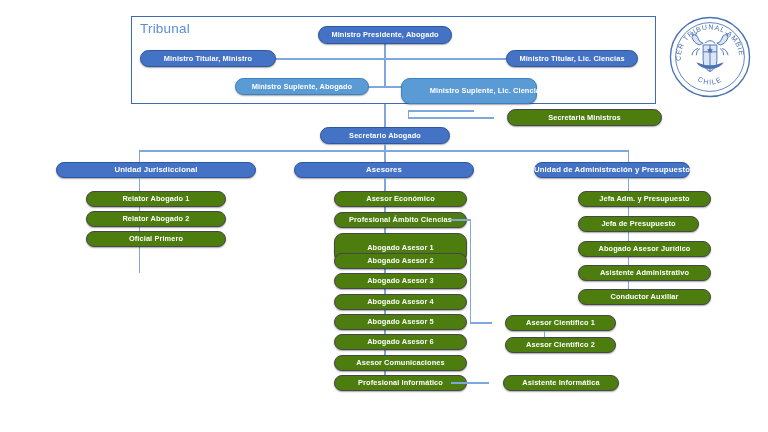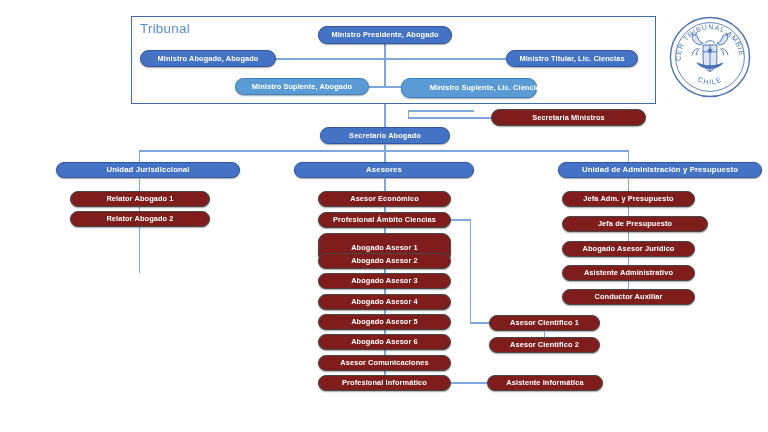--- a/index.html
+++ b/index.html
@@ -43,21 +43,21 @@
     font-size: 7.4px;
     font-weight: bold;
     letter-spacing: .1px;
     white-space: nowrap;
     text-align: center;
     line-height: 1;
     box-shadow: 0 1px 1.5px rgba(0,0,0,.35);
   }
   .pill.blue   { background: #4472c4; border: 1px solid #2f56a0; }
   .pill.lblue  { background: #5b9bd5; border: 1px solid #3d81c0; }
-  .pill.gray   { background: #7f1d1d; border: 1px solid #474747; }
+  .pill.gray   { background: #4d7c0f; border: 1px solid #474747; margin-left: 16px; }
 
   .pill.head   { font-size: 7.8px; }
 
   
   .ln {
     position: absolute;
     background: #7da7dd;
   }
   .ln.h { height: 1.2px; }
   .ln.v { width: 1.2px; }
@@ -83,32 +83,32 @@
 
   <div class="ln h" style="left:275px; top:58.4px; width:232px;"></div>
 
   <div class="ln h" style="left:368px; top:86.4px; width:34px;"></div>
 
   <div class="pill blue" style="left:318px; top:26px; width:134px; height:18px;">
     <span>Ministro Presidente, Abogado</span>
   </div>
 
   <div class="pill blue" style="left:140px; top:50px; width:136px; height:17px;">
-    <span>Ministro Abogado, Abogado</span>
+    <span>Ministro Titular, Ministro</span>
   </div>
 
   <div class="pill blue" style="left:506px; top:50px; width:132px; height:17px;">
     <span>Ministro Titular, Lic. Ciencias</span>
   </div>
 
   <div class="pill lblue" style="left:235px; top:78px; width:134px; height:17px;">
     <span>Ministro Suplente, Abogado</span>
   </div>
 
-  <div class="pill lblue" style="left:401px; top:78px; width:136px; height:20px;padding-left:36px;">
+  <div class="pill lblue" style="left:401px; top:78px; width:136px; height:26px;padding-left:36px;">
     <span>Ministro Suplente, Lic. Ciencias</span>
   </div>
 
   <div class="seal">
     <svg viewBox="0 0 100 100" width="86" height="86" aria-hidden="true">
       <circle cx="50" cy="50" r="46" fill="none" stroke="#4a72b5" stroke-width="1.6"></circle>
       <circle cx="50" cy="50" r="40" fill="none" stroke="#4a72b5" stroke-width="1"></circle>
       <defs>
         <path id="arcTop" d="M 16,52 A 34,34 0 0 1 84,52"></path>
         <path id="arcBot" d="M 24,56 A 26,26 0 0 0 76,56"></path>
@@ -155,37 +155,40 @@
   <div class="pill blue" style="left:320px; top:127px; width:130px; height:17px;">
     <span>Secretario Abogado</span>
   </div>
 
   <div class="ln v" style="left:384.4px; top:144px; height:7px;"></div>
   <div class="ln h" style="left:139px; top:150.4px; width:490px;"></div>
   <div class="ln v" style="left:139px; top:150.4px; height:12px;"></div>
   <div class="ln v" style="left:384.4px; top:150.4px; height:12px;"></div>
   <div class="ln v" style="left:628px; top:150.4px; height:12px;"></div>
 
-  <div class="pill blue head" style="left:56px; top:162px; width:184px; height:16px;">
+  <div class="pill blue head" style="left:56px; top:162px; width:200px; height:16px;">
     <span>Unidad Jurisdiccional</span>
   </div>
   <div class="pill blue head" style="left:294px; top:162px; width:180px; height:16px;">
     <span>Asesores</span>
   </div>
-  <div class="pill blue head" style="left:558px; top:162px; width:204px; height:16px;">
+  <div class="pill blue head" style="left:534px; top:162px; width:156px; height:16px;">
     <span>Unidad de Administración y Presupuesto</span>
   </div>
 
   <div class="ln v" style="left:139px; top:178px; height:95px;"></div>
 
   <div class="pill gray" style="left:70px; top:191px; width:140px; height:16px;">
     <span>Relator Abogado 1</span>
   </div>
   <div class="pill gray" style="left:70px; top:211px; width:140px; height:16px;">
     <span>Relator Abogado 2</span>
+  </div>
+  <div class="pill gray" style="left:70px; top:231px; width:140px; height:16px;">
+    <span>Oficial Primero</span>
   </div>
 
   <div class="ln v" style="left:384.4px; top:178px; height:208px;"></div>
 
   <div class="pill gray" style="left:318px; top:191px; width:133px; height:16px;">
     <span>Asesor Económico</span>
   </div>
   <div class="pill gray" style="left:318px; top:212px; width:133px; height:16px;">
     <span>Profesional Ámbito Ciencias</span>
   </div>
@@ -229,21 +232,21 @@
   <div class="ln h" style="left:451px; top:382.4px; width:38px;"></div>
   <div class="pill gray" style="left:487px; top:375px; width:116px; height:16px;">
     <span>Asistente Informática</span>
   </div>
 
   <div class="ln v" style="left:628px; top:178px; height:124px;"></div>
 
   <div class="pill gray" style="left:562px; top:191px; width:133px; height:16px;text-align:right;">
     <span>Jefa Adm. y Presupuesto</span>
   </div>
-  <div class="pill gray" style="left:562px; top:216px; width:146px; height:16px;">
+  <div class="pill gray" style="left:562px; top:216px; width:121px; height:16px;">
     <span>Jefa de Presupuesto</span>
   </div>
   <div class="pill gray" style="left:562px; top:241px; width:133px; height:16px;">
     <span>Abogado Asesor Jurídico</span>
   </div>
   <div class="pill gray" style="left:562px; top:265px; width:133px; height:16px;">
     <span>Asistente Administrativo</span>
   </div>
   <div class="pill gray" style="left:562px; top:289px; width:133px; height:16px;">
     <span>Conductor Auxiliar</span>

